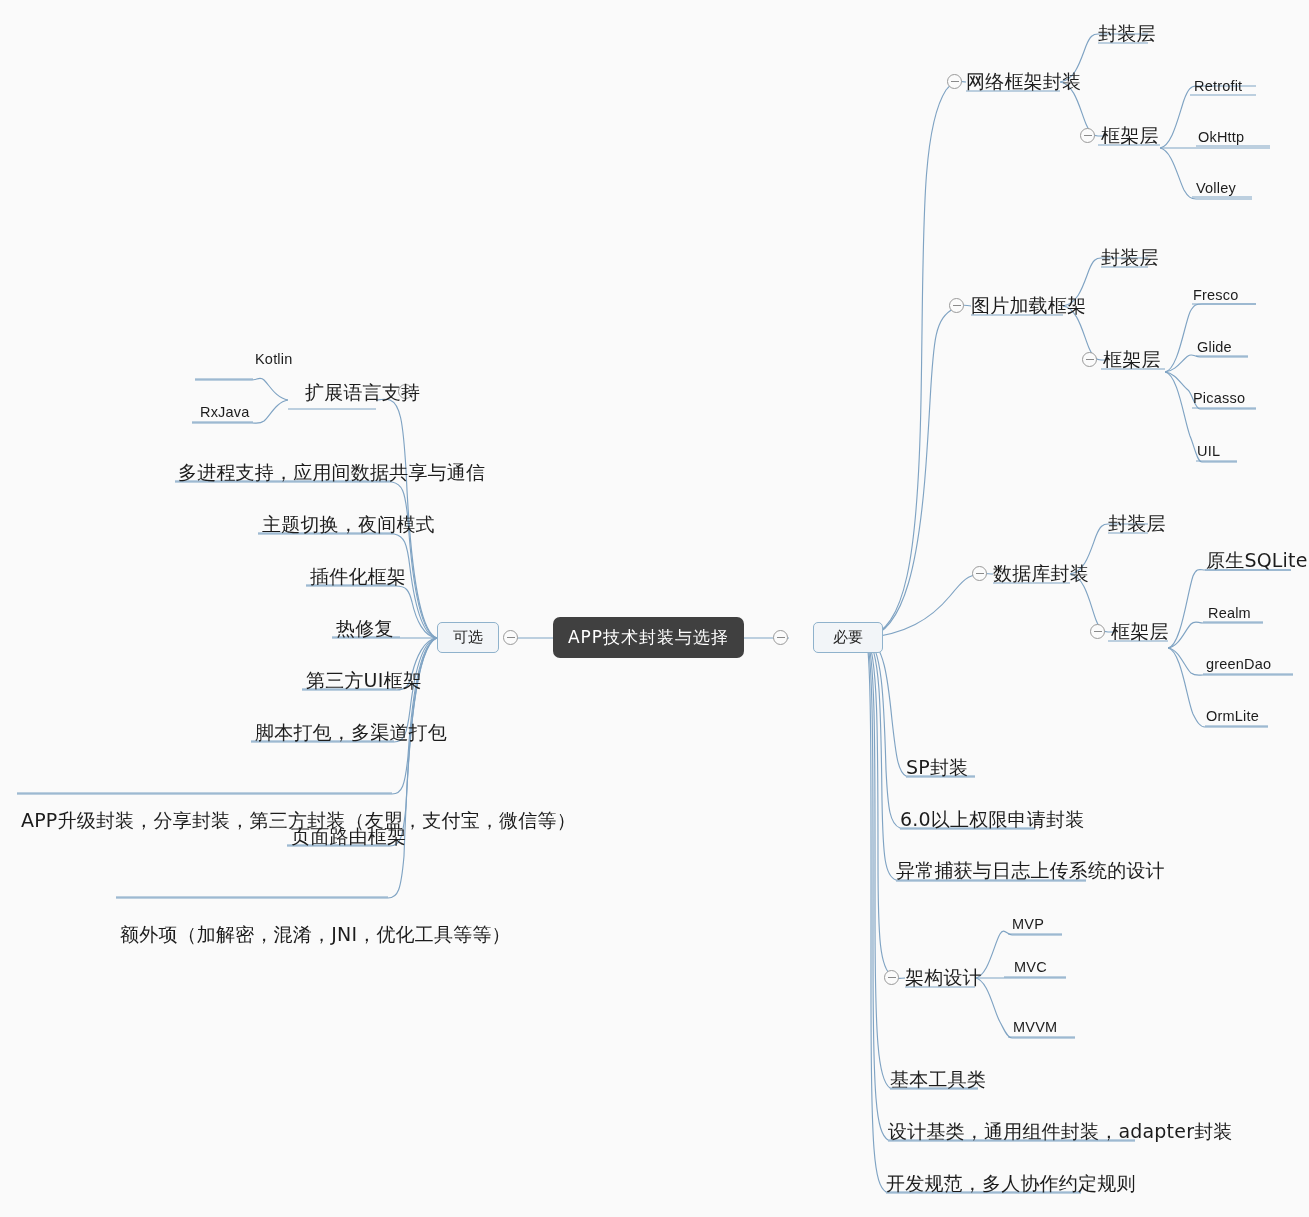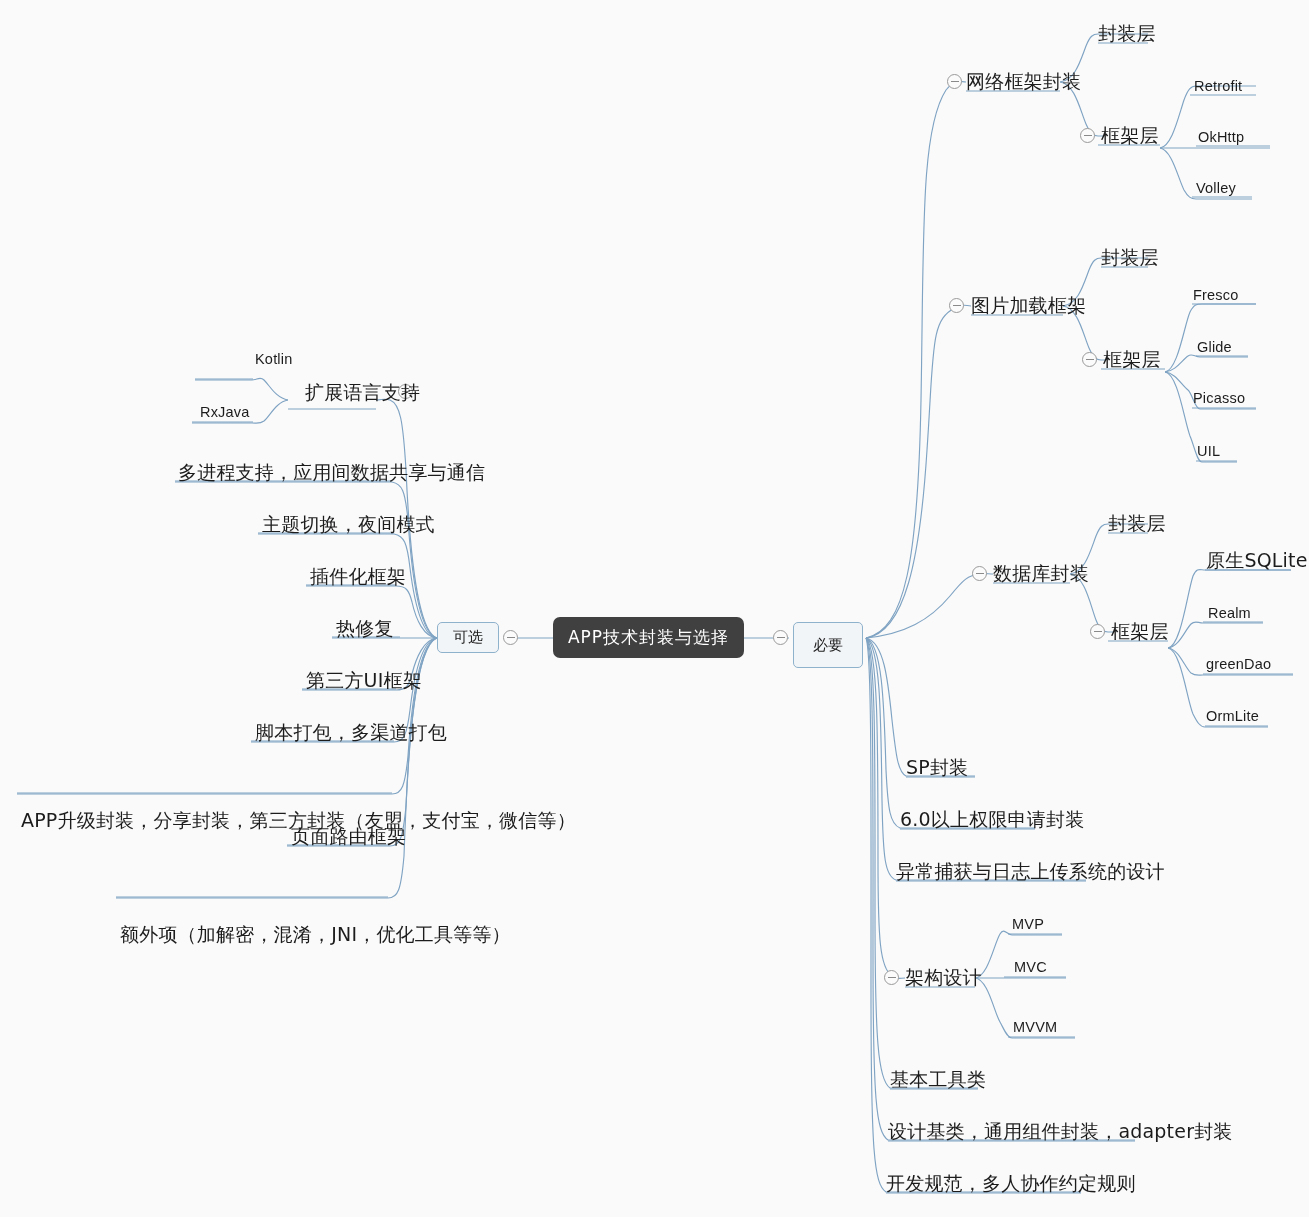--- a/index.html
+++ b/index.html
@@ -203,42 +203,42 @@
     <path class="underline" d="M17,793 L392,793"></path>
     <path class="underline" d="M287,845 L390,845"></path>
     <path class="underline" d="M116,897 L388,897"></path>
   </g>
 </svg>
 
 <div class="center-node" style="left:553px; top:617px; width:191px; height:41px;">
   <span>APP技术封装与选择</span>
 </div>
 
-<div class="box-node" style="left:793px; top:622px; width:70px; height:46px;">
+<div class="box-node" style="left:813px; top:622px; width:70px; height:31px;">
   <span>必要</span>
 </div>
 <div class="collapse-icon" style="left:773px; top:630px;"></div>
 
 <div class="box-node" style="left:437px; top:622px; width:62px; height:31px;">
   <span>可选</span>
 </div>
 <div class="collapse-icon" style="left:503px; top:630px;"></div>
 
 <div class="collapse-icon" style="left:947px; top:74px;"></div>
 <div class="node-label cn" style="left:966px; top:72px;">网络框架封装</div>
 
 <div class="collapse-icon" style="left:949px; top:298px;"></div>
 <div class="node-label cn" style="left:971px; top:296px;">图片加载框架</div>
 
 <div class="collapse-icon" style="left:972px; top:566px;"></div>
 <div class="node-label cn" style="left:993px; top:564px;">数据库封装</div>
 
 <div class="node-label cn" style="left:906px; top:758px;">SP封装</div>
 <div class="node-label cn" style="left:900px; top:810px;">6.0以上权限申请封装</div>
-<div class="node-label cn" style="left:896px; top:862px;">异常捕获与日志上传系统的设计</div>
+<div class="node-label cn" style="left:896px; top:862px;font-family:Liberation Serif, serif;">异常捕获与日志上传系统的设计</div>
 
 <div class="collapse-icon" style="left:884px; top:970px;"></div>
 <div class="node-label cn" style="left:905px; top:968px;">架构设计</div>
 
 <div class="node-label cn" style="left:890px; top:1070px;">基本工具类</div>
 <div class="node-label cn" style="left:888px; top:1122px;text-align:center;">设计基类，通用组件封装，adapter封装</div>
 <div class="node-label cn" style="left:886px; top:1174px;">开发规范，多人协作约定规则</div>
 
 <div class="node-label cn" style="left:1098px; top:24px;">封装层</div>
 <div class="collapse-icon" style="left:1080px; top:128px;"></div>

